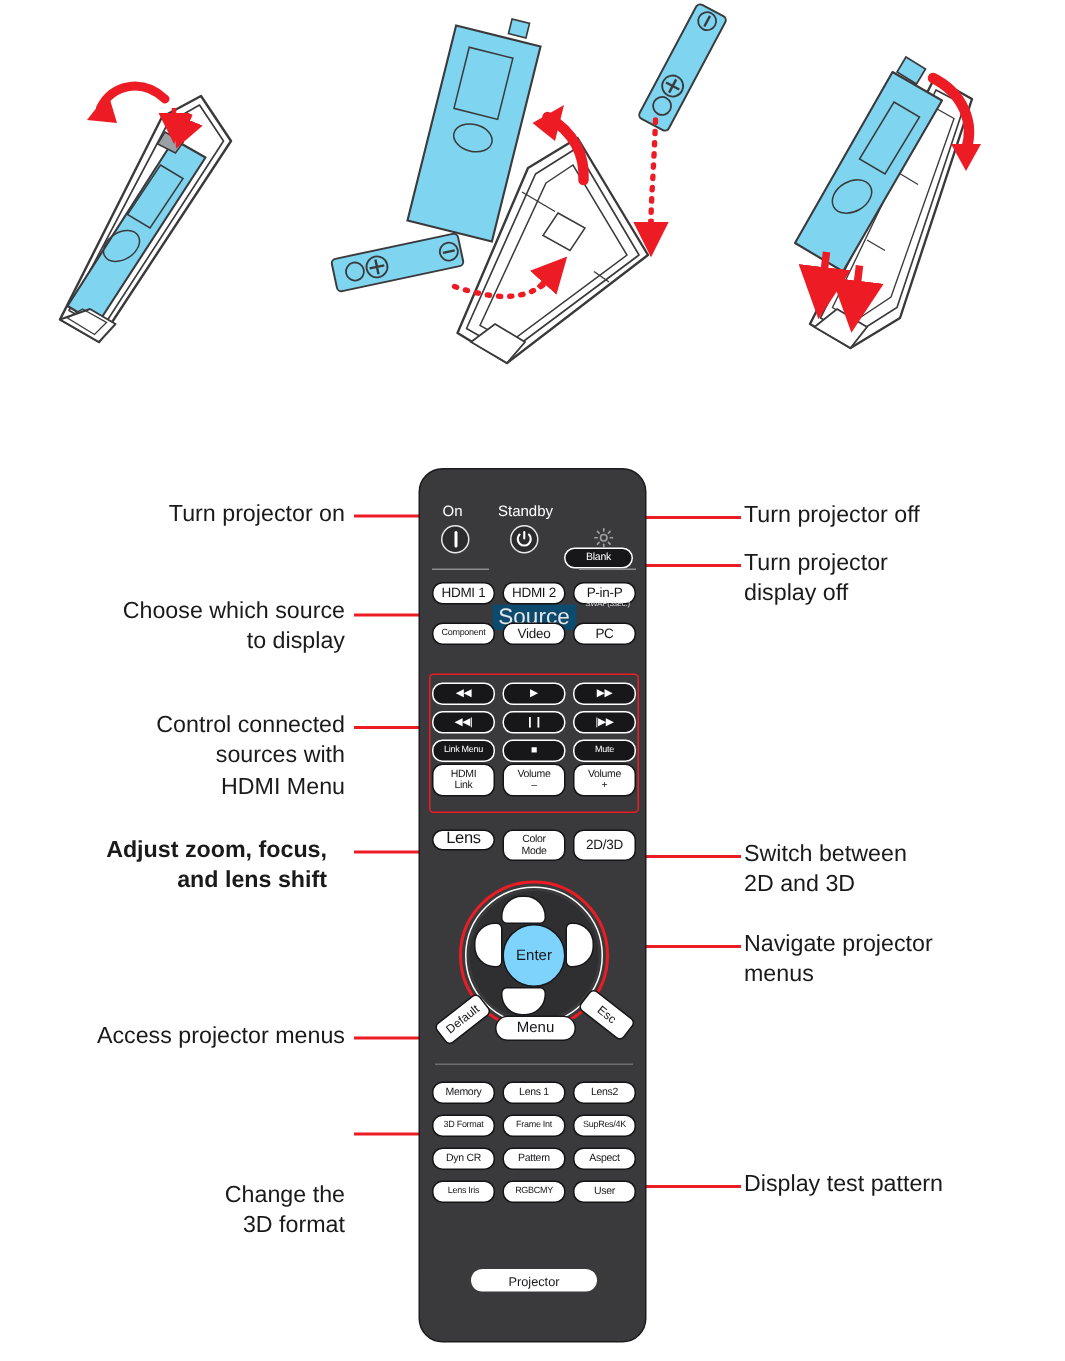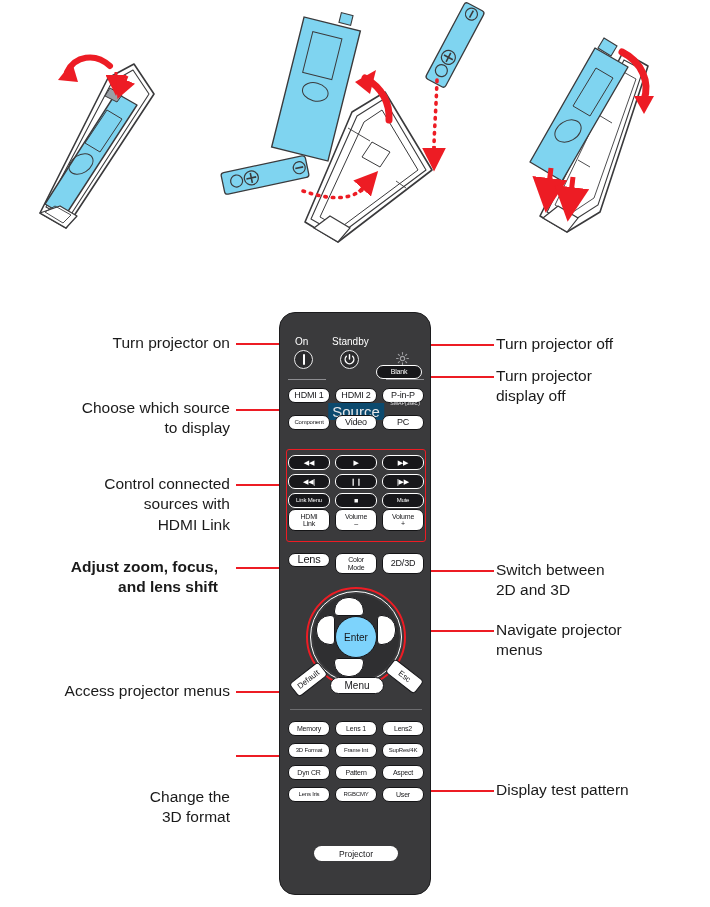--- a/index.html
+++ b/index.html
@@ -358,21 +358,21 @@
 
   <div class="callout left" style="left:18px; top:333px; width:212px;">Turn projector on</div>
   <div class="leader" style="left:236px; top:343px; width:46px;"></div>
 
   <div class="callout left" style="left:18px; top:398px; width:212px;">Choose which source
 to display</div>
   <div class="leader" style="left:236px; top:409px; width:52px;"></div>
 
   <div class="callout left" style="left:18px; top:474px; width:212px;">Control connected
 sources with
-HDMI Link</div>
+HDMI Menu</div>
   <div class="leader" style="left:236px; top:484px; width:48px;"></div>
 
   <div class="callout left" style="left:6px; top:557px; width:212px;font-weight:bold;">Adjust zoom, focus,
 and lens shift</div>
   <div class="leader" style="left:236px; top:567px; width:48px;"></div>
 
   <div class="callout left" style="left:18px; top:681px; width:212px;">Access projector menus</div>
   <div class="leader" style="left:236px; top:691px; width:92px;"></div>
 
   <div class="callout left" style="left:18px; top:787px; width:212px;">Change the

